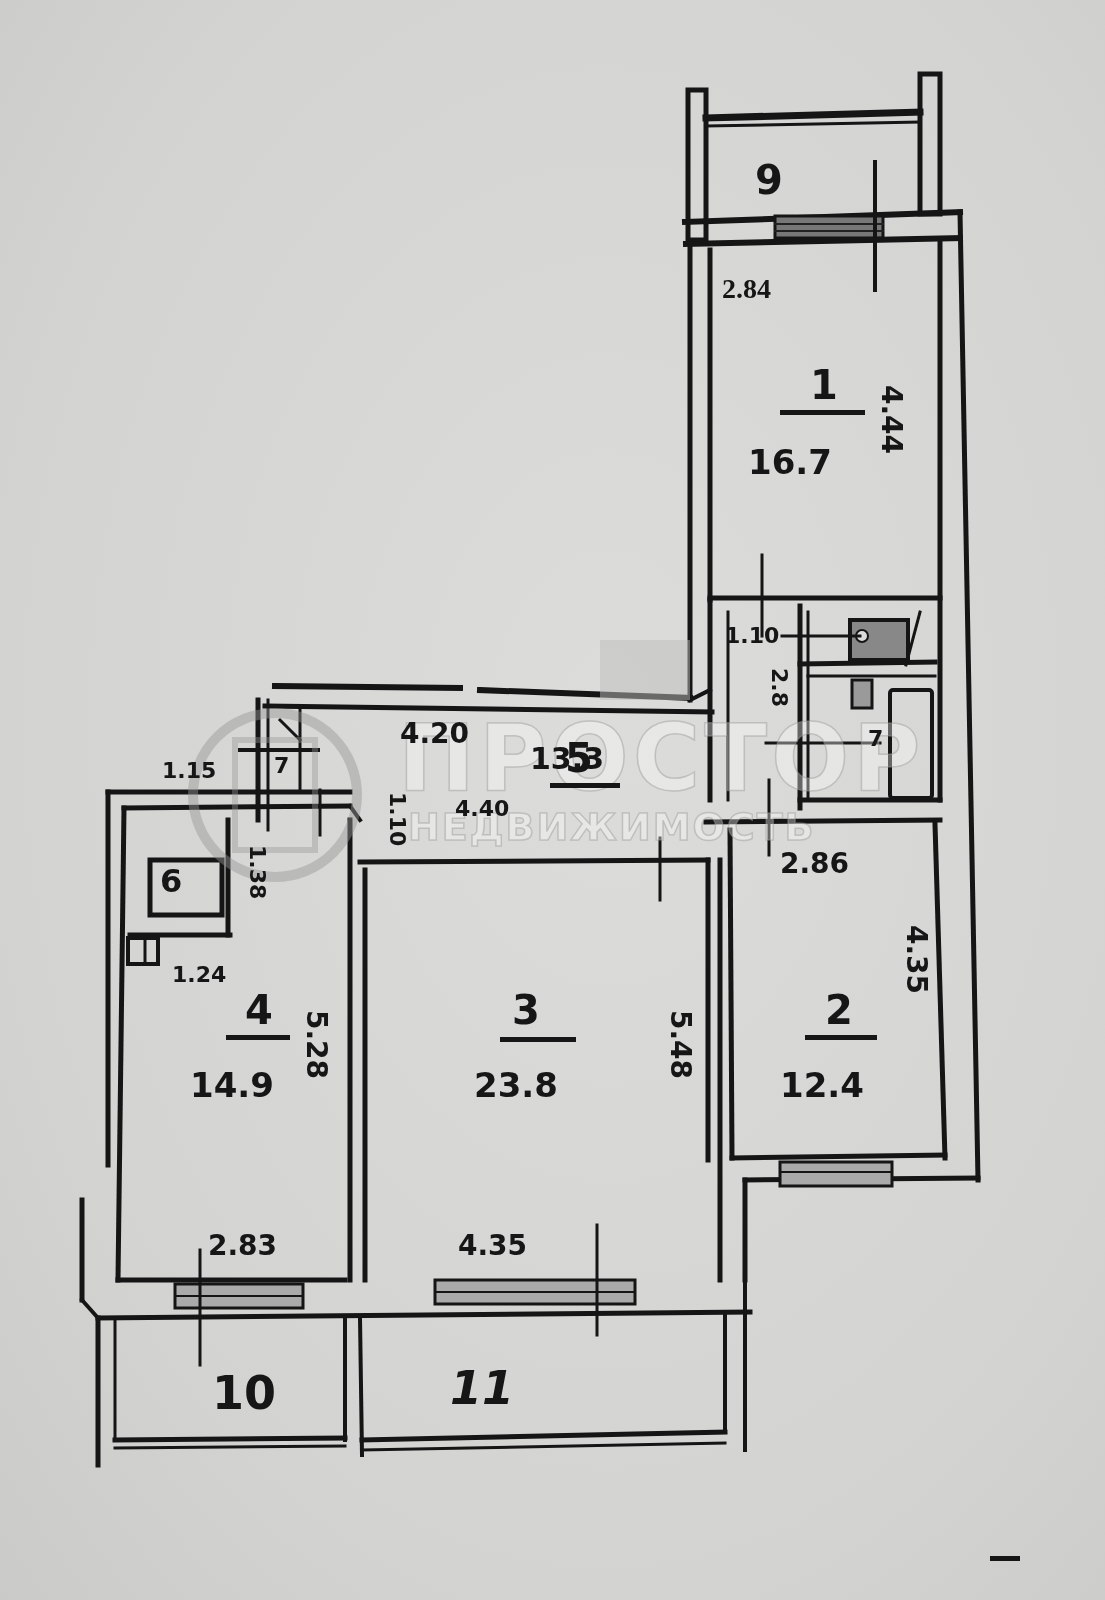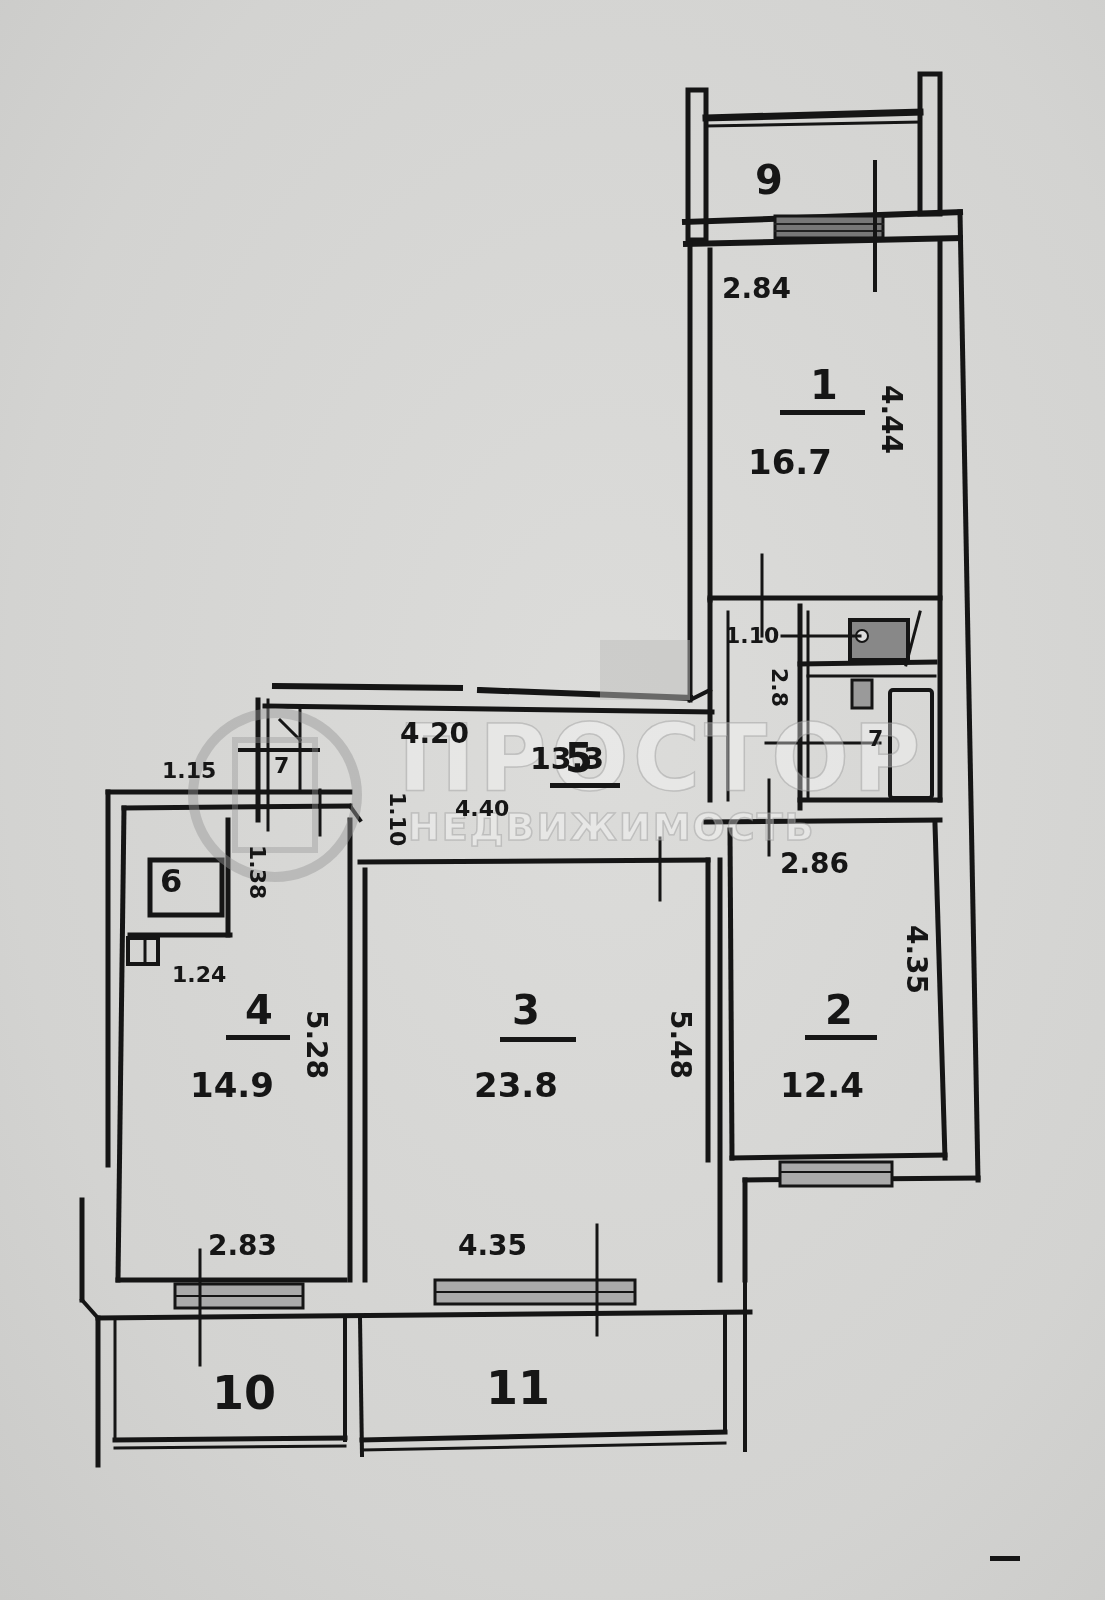--- a/index.html
+++ b/index.html
@@ -147,21 +147,21 @@
   <svg style="position:absolute;left:180px;top:700px;" width="190" height="190">
     <circle cx="95" cy="95" r="82" fill="none" stroke="rgba(150,150,150,0.45)" stroke-width="10"></circle>
     <rect x="55" y="40" width="80" height="110" fill="none" stroke="rgba(150,150,150,0.4)" stroke-width="6"></rect>
   </svg>
   <div class="wm-text" style="left:398px;top:705px;font-size:92px;letter-spacing:4px;">ПРОСТОР</div>
   <div class="wm-text" style="left:408px;top:805px;font-size:38px;letter-spacing:2px;">НЕДВИЖИМОСТЬ</div>
 </div>
 
 <div class="lbl room-num" style="left:755px;top:160px;">9</div>
 
-<div class="lbl dim" style="left:722px;top:275px;">2.84</div>
+<div class="lbl dim" style="left:722px;top:275px;font-family:Liberation Serif, serif;">2.84</div>
 <div class="lbl room-num" style="left:810px;top:365px;">1</div>
 <div class="frac-bar" style="left:780px;top:410px;width:85px;"></div>
 <div class="lbl room-area" style="left:748px;top:445px;">16.7</div>
 <div class="lbl dim vert" style="left:905px;top:385px;">4.44</div>
 
 <div class="lbl dim-sm" style="left:725px;top:625px;">1.10</div>
 <div class="lbl dim-sm vert" style="left:790px;top:668px;">2.8</div>
 <div class="lbl dim-sm" style="left:868px;top:728px;">7</div>
 
 <div class="lbl dim" style="left:400px;top:720px;">4.20</div>
@@ -189,15 +189,15 @@
 <div class="lbl dim vert" style="left:694px;top:1010px;">5.48</div>
 <div class="lbl dim" style="left:458px;top:1232px;">4.35</div>
 
 <div class="lbl dim" style="left:780px;top:850px;">2.86</div>
 <div class="lbl room-num" style="left:825px;top:990px;">2</div>
 <div class="frac-bar" style="left:805px;top:1035px;width:72px;"></div>
 <div class="lbl room-area" style="left:780px;top:1068px;">12.4</div>
 <div class="lbl dim vert" style="left:930px;top:925px;">4.35</div>
 
 <div class="lbl room-num" style="left:212px;top:1370px;font-size:46px;">10</div>
-<div class="lbl room-num" style="left:486px;top:1365px;font-size:46px;">11</div>
+<div class="lbl room-num" style="left:450px;top:1365px;font-size:46px;font-style:italic;">11</div>
 
 </div>
 
 </body></html>

